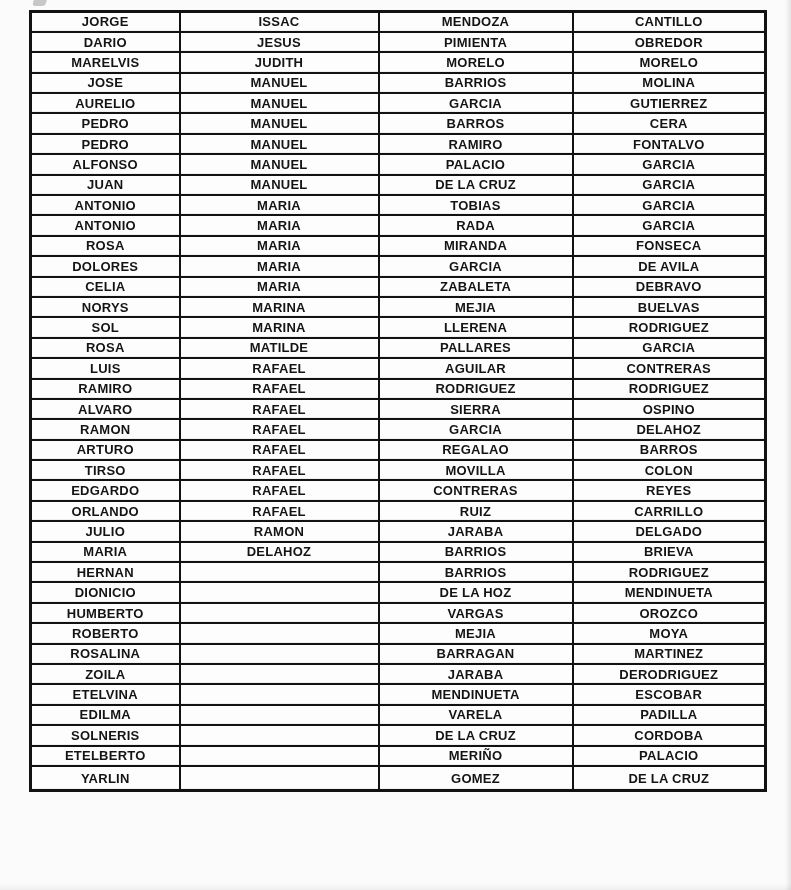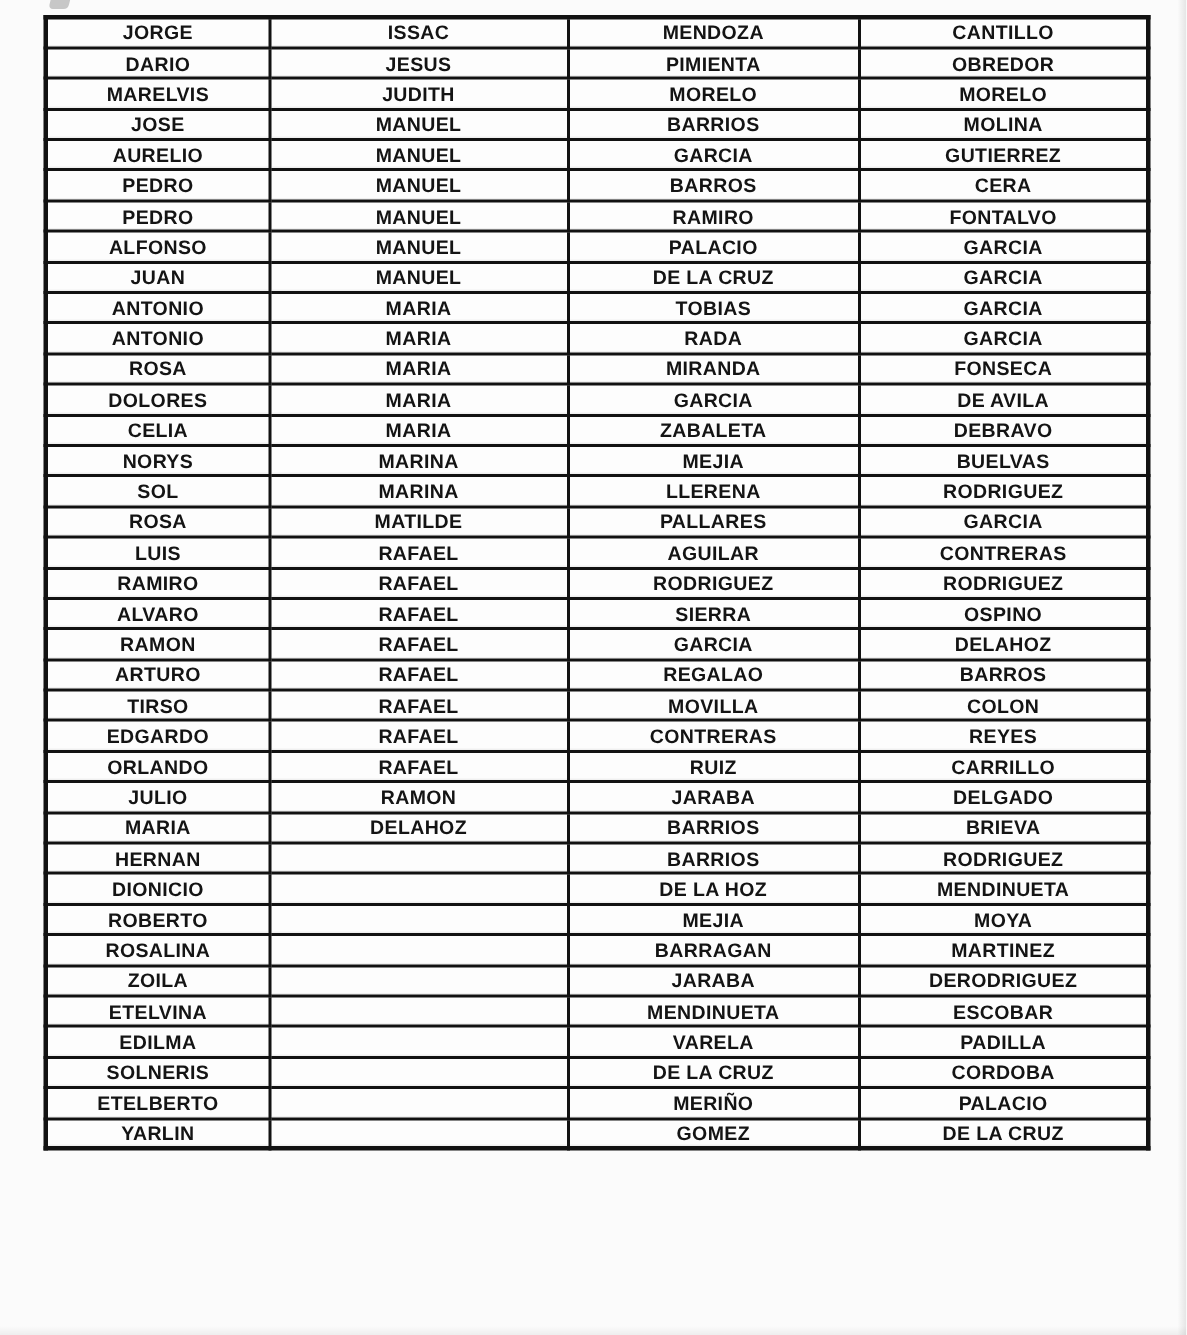--- a/index.html
+++ b/index.html
@@ -268,20 +268,26 @@
           <td>BARRIOS</td>
           <td>RODRIGUEZ</td>
         </tr>
         <tr>
           <td>DIONICIO</td>
           <td></td>
           <td>DE LA HOZ</td>
           <td>MENDINUETA</td>
         </tr>
         <tr>
+          <td>HUMBERTO</td>
+          <td></td>
+          <td>VARGAS</td>
+          <td>OROZCO</td>
+        </tr>
+        <tr>
           <td>ROBERTO</td>
           <td></td>
           <td>MEJIA</td>
           <td>MOYA</td>
         </tr>
         <tr>
           <td>ROSALINA</td>
           <td></td>
           <td>BARRAGAN</td>
           <td>MARTINEZ</td>

